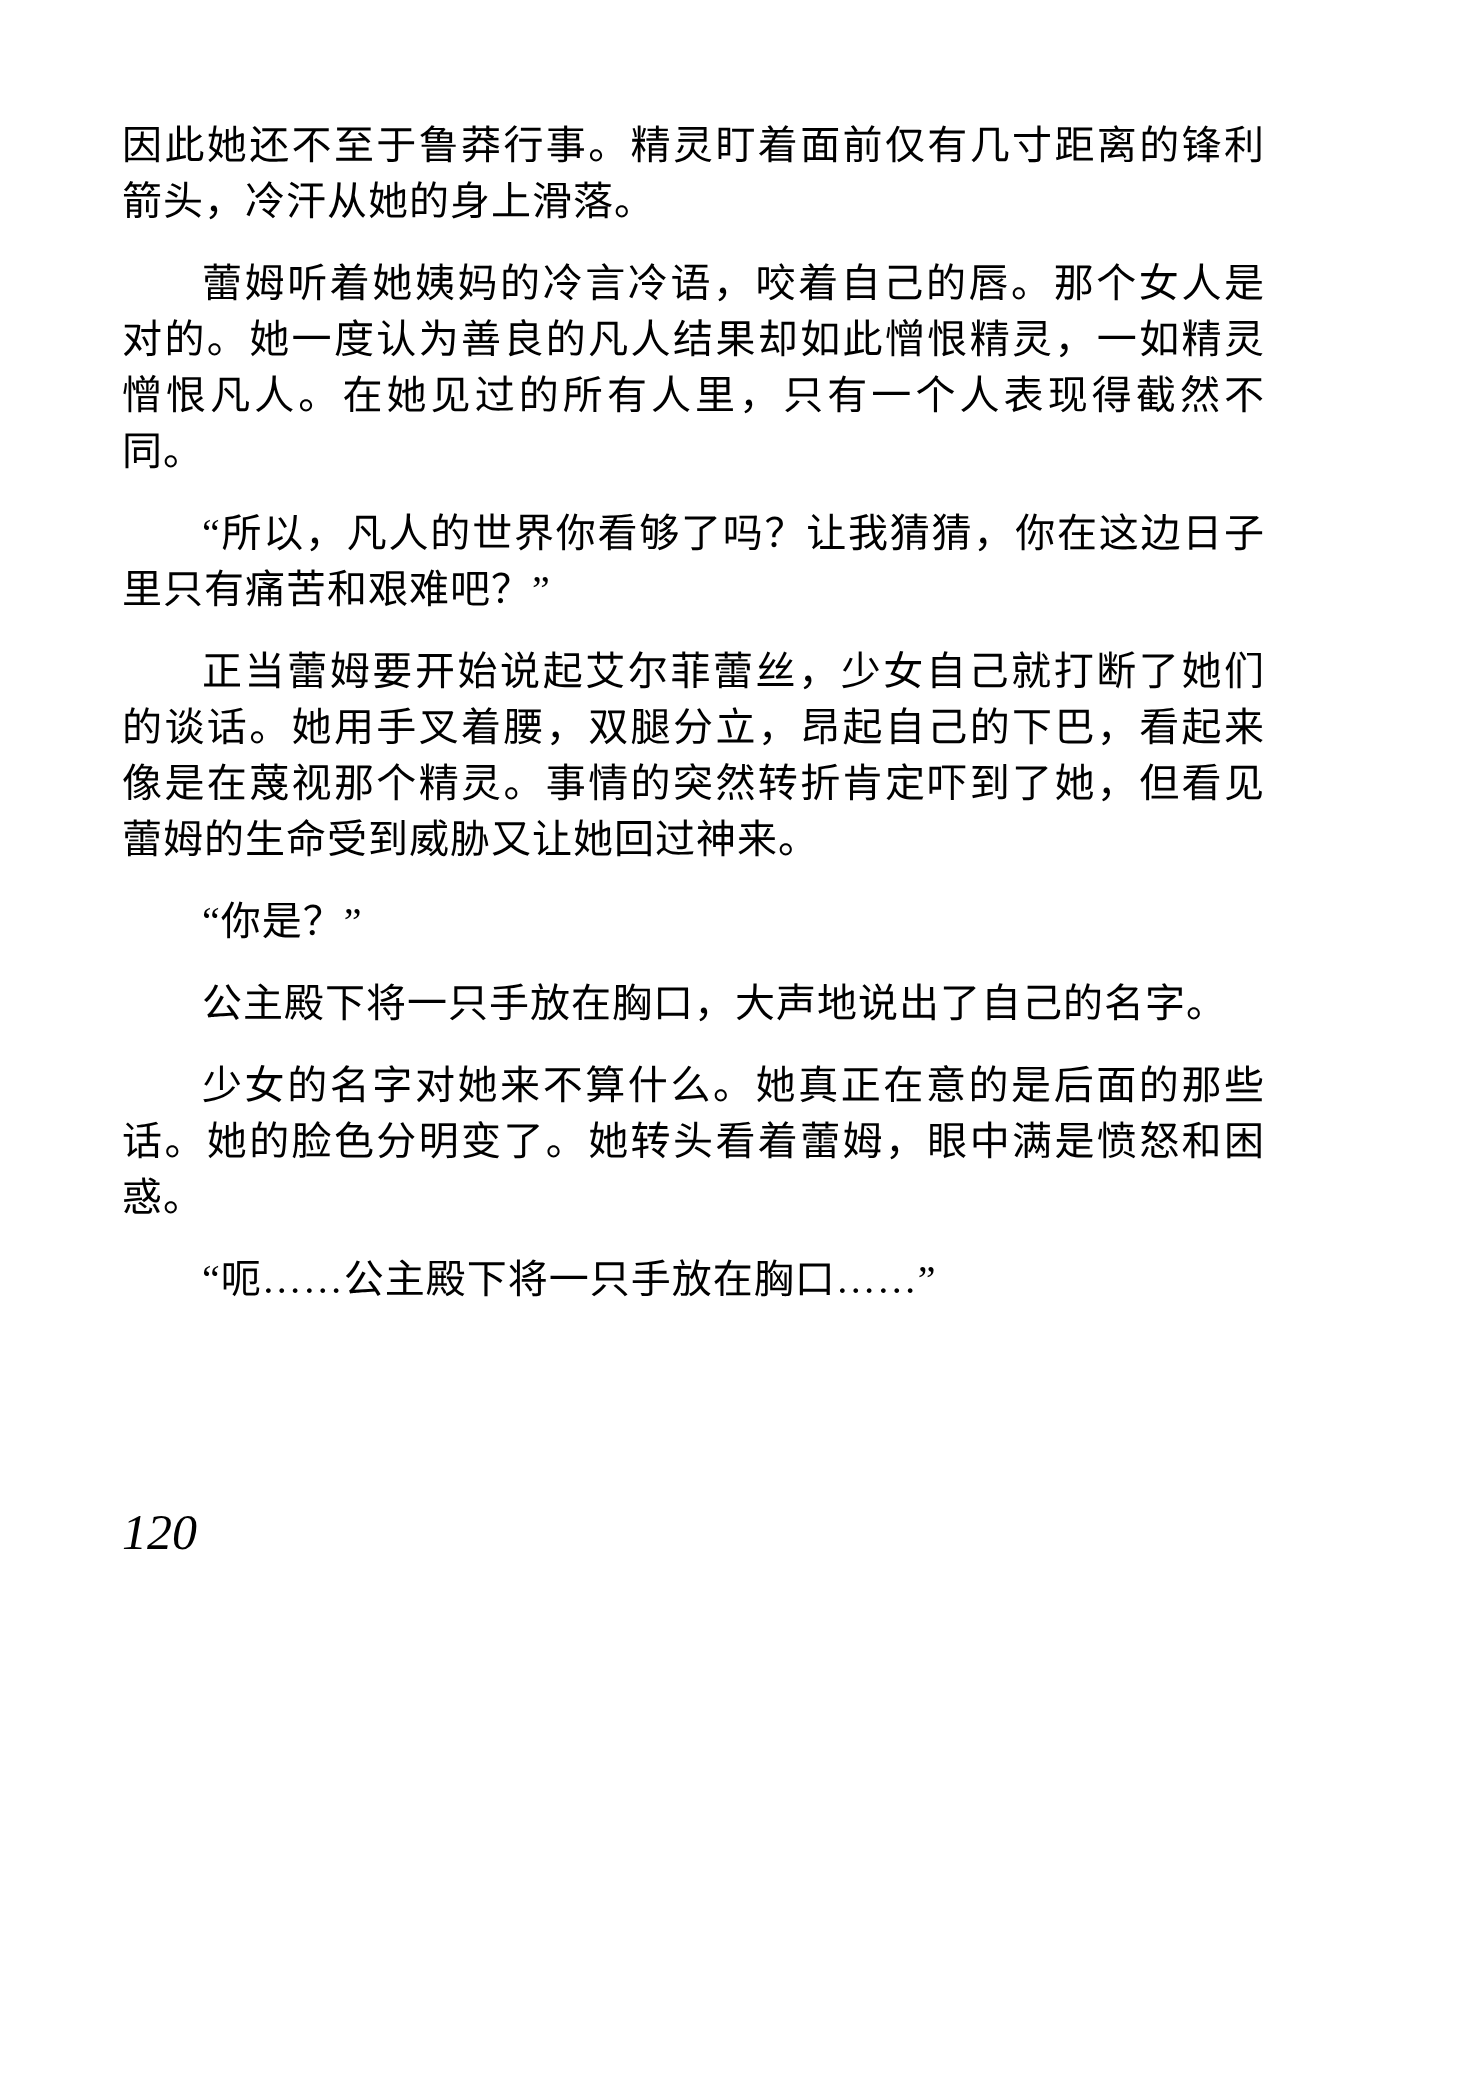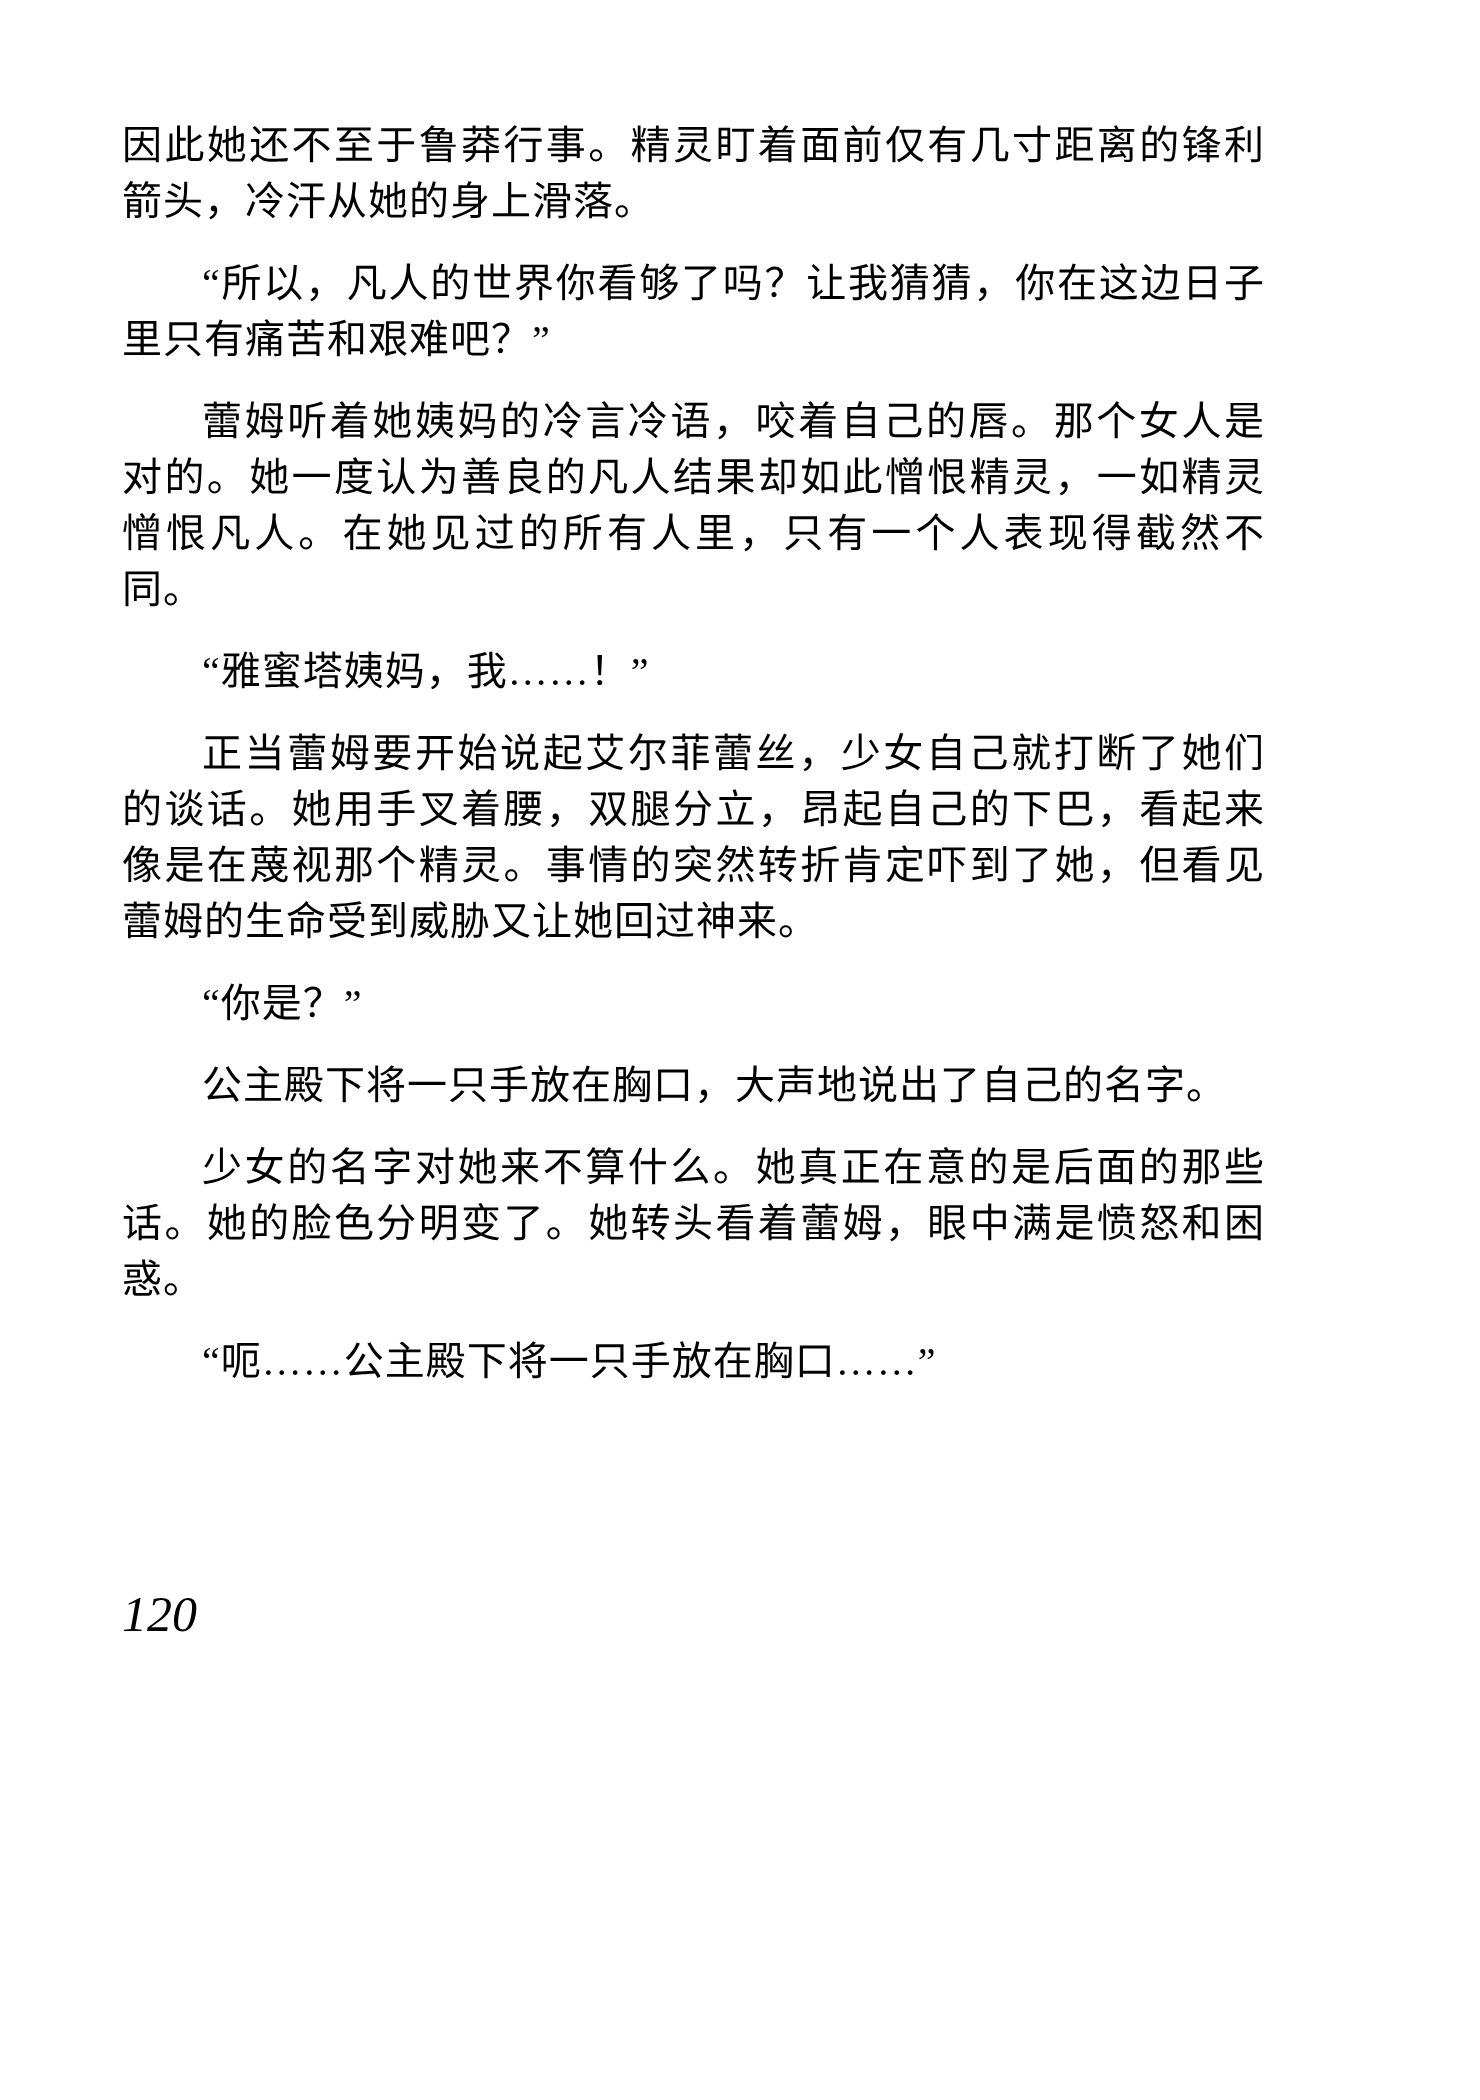--- a/index.html
+++ b/index.html
@@ -43,23 +43,22 @@
     font-style: italic;
     font-family: "Liberation Serif", "DejaVu Serif", serif;
   }
 </style>
 </head>
 <body>
 
 <div class="page">
   <main class="text-column">
     <p class="no-indent">因此她还不至于鲁莽行事。精灵盯着面前仅有几寸距离的锋利箭头，冷汗从她的身上滑落。</p>
+    <p>蕾姆听着她姨妈的冷言冷语，咬着自己的唇。那个女人是对的。她一度认为善良的凡人结果却如此憎恨精灵，一如精灵憎恨凡人。在她见过的所有人里，只有一个人表现得截然不同。</p>
     <p>“所以，凡人的世界你看够了吗？让我猜猜，你在这边日子里只有痛苦和艰难吧？”</p>
-    <p>蕾姆听着她姨妈的冷言冷语，咬着自己的唇。那个女人是对的。她一度认为善良的凡人结果却如此憎恨精灵，一如精灵憎恨凡人。在她见过的所有人里，只有一个人表现得截然不同。</p>
-    <p>“雅蜜塔姨妈，我……！”</p>
     <p>正当蕾姆要开始说起艾尔菲蕾丝，少女自己就打断了她们的谈话。她用手叉着腰，双腿分立，昂起自己的下巴，看起来像是在蔑视那个精灵。事情的突然转折肯定吓到了她，但看见蕾姆的生命受到威胁又让她回过神来。</p>
     <p>“你是？”</p>
     <p>公主殿下将一只手放在胸口，大声地说出了自己的名字。</p>
     <p>少女的名字对她来不算什么。她真正在意的是后面的那些话。她的脸色分明变了。她转头看着蕾姆，眼中满是愤怒和困惑。</p>
     <p>“呃……公主殿下将一只手放在胸口……”</p>
     <div class="page-number">120</div>
   </main>
 </div>
 
 </body></html>

